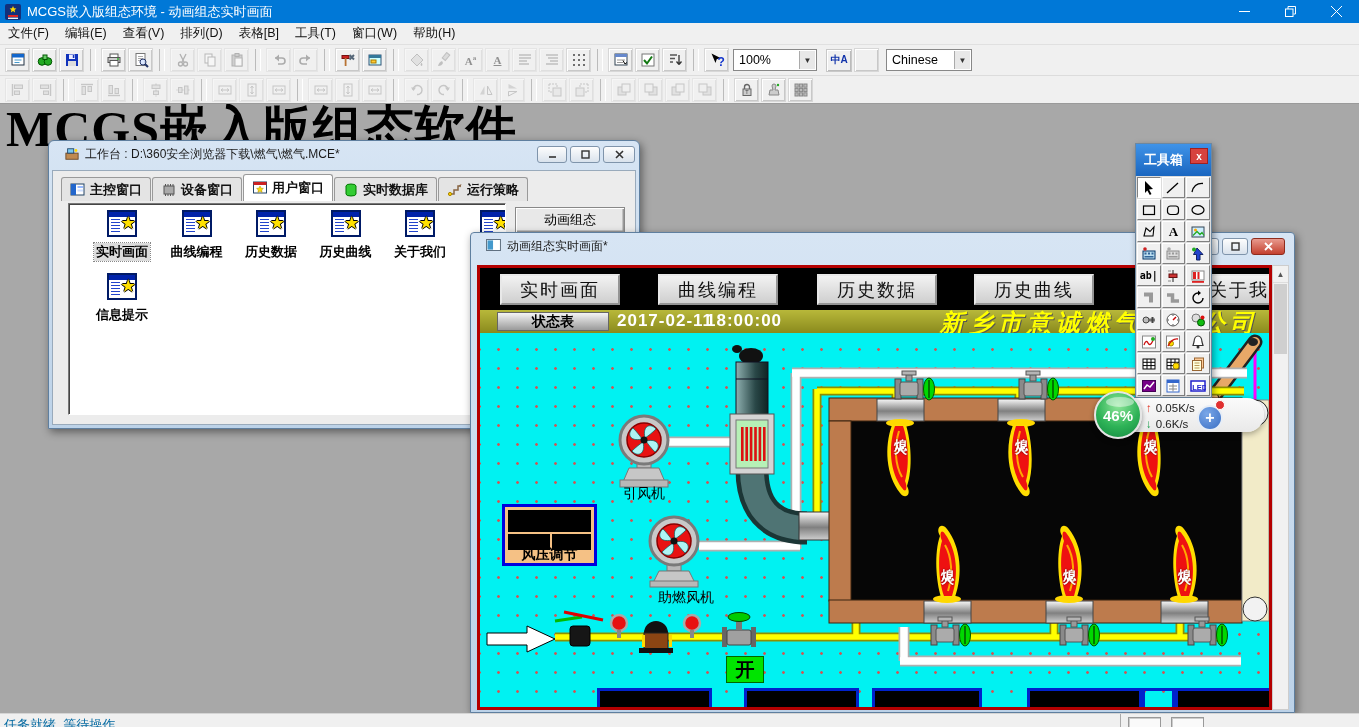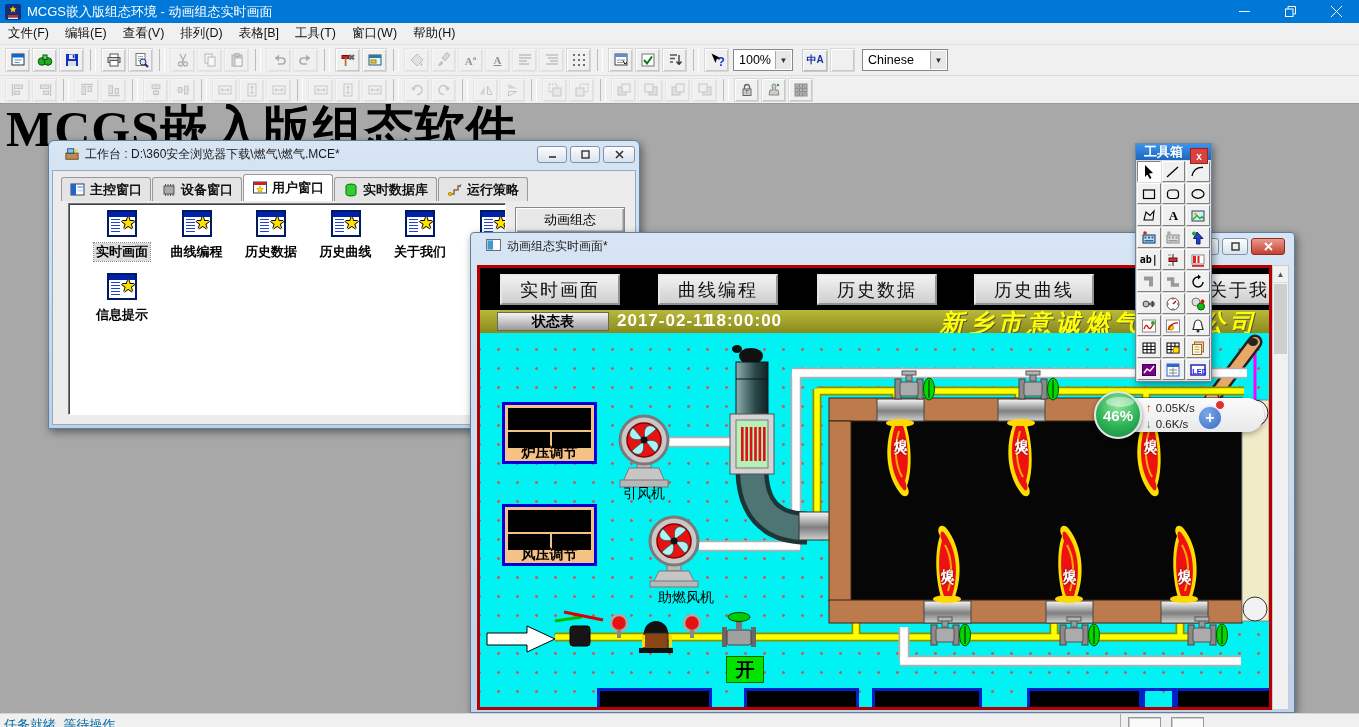--- a/index.html
+++ b/index.html
@@ -64,21 +64,21 @@
 .fanlab{position:absolute;font-size:14px;color:#000;white-space:nowrap}
 .xh{position:absolute;writing-mode:vertical-rl;color:#fff;font-size:13px;font-weight:bold;letter-spacing:2px;text-shadow:0 0 2px #600}
 #openbtn{position:absolute;left:246px;top:323px;width:38px;height:27px;background:#00e400;border:1px solid #006600;color:#000;font-size:19px;font-weight:bold;display:flex;align-items:center;justify-content:center}
 .bpanel{position:absolute;top:355px;height:32px;background:#000;border:3px solid #0022cc}
 .bpanel.c{background:transparent}
 #animScroll{position:absolute;left:801px;top:32px;width:17px;height:445px;background:#f1f1f1;border:1px solid #cdcdcd}
 #animScroll .sup{height:17px;background:#f1f1f1;border-bottom:1px solid #ddd;display:flex;align-items:center;justify-content:center;font-size:8px;color:#555}
 #animScroll .sth{position:absolute;left:1px;top:18px;width:13px;height:70px;background:#cfcfcf}
 
 #tbox{position:absolute;left:1135px;top:39px;width:77px;background:#f0f0f0;border:1px solid #6c87a0;box-shadow:2px 3px 7px rgba(0,0,0,.4);z-index:30}
-#tboxTtl{height:16px;background:linear-gradient(#3f93e8,#1a66c0);color:#fff;font-size:13px;font-weight:bold;display:flex;align-items:center;padding-left:8px;position:relative}
+#tboxTtl{height:32px;background:linear-gradient(#3f93e8,#1a66c0);color:#fff;font-size:13px;font-weight:bold;display:flex;align-items:center;padding-left:8px;position:relative}
 #tboxClose{position:absolute;right:3px;top:4px;width:18px;height:16px;background:#d7423e;color:#fff;font-size:10px;font-weight:bold;display:flex;align-items:center;justify-content:center;border:1px solid #a02020}
 #tbGrid{display:grid;grid-template-columns:repeat(3,1fr);gap:1px;padding:1px;background:#dcdcdc}
 .tool{height:21px;background:#f0f0f0;border:1px solid;border-color:#fff #808080 #808080 #fff;display:flex;align-items:center;justify-content:center;overflow:hidden}
 .tool.tsel{background:#fff;border-color:#808080 #fff #fff #808080}
 
 #speedpill{position:absolute;left:1116px;top:294px;width:148px;height:34px;background:linear-gradient(#fbfbfb,#e9e9e9);border-radius:17px;box-shadow:0 2px 6px rgba(0,0,0,.35);z-index:40}
 #speedball{position:absolute;left:1094px;top:287px;width:48px;height:48px;border-radius:50%;background:radial-gradient(circle at 50% 28%,#8fe69a,#2eb357 55%,#128740);border:2px solid #e5e5e5;box-shadow:0 2px 5px rgba(0,0,0,.4);color:#fff;font-size:15px;font-weight:bold;display:flex;align-items:center;justify-content:center;z-index:41}
 #speedball::after{content:"";position:absolute;left:10px;top:4px;width:28px;height:10px;border-radius:50%;background:rgba(255,255,255,.45)}
 .sprow{position:absolute;left:52px;font-size:11.5px;color:#222;white-space:nowrap;z-index:42}
 .spa{font-weight:bold;margin-right:4px}
@@ -284,21 +284,21 @@
         </svg>
       </button>
       <span class="tsep"></span>
       <button class="tbb">
         <svg viewBox="0 0 16 16" width="16" height="16">
           <path d="M2.5,1.5 l4,9.5 1.2,-3.8 3.8,-1.2 Z" fill="#000"></path>
           <text x="8.5" y="13.5" font-size="12" font-weight="bold" fill="#1133cc" font-family="Liberation Sans,sans-serif">?</text>
         </svg>
       </button>
     </div>
-  <div class="combo" style="width:60px">
+  <div class="combo" style="width:84px">
       <span>100%</span>
       <span class="arr">▼</span>
     </div>
   <button id="fontbtn">中A</button>
   <button class="tbb" style="margin-left:2px"></button>
   <div class="combo" style="width:86px;margin-left:6px">
       <span>Chinese</span>
       <span class="arr">▼</span>
     </div>
 </div>
@@ -775,26 +775,20 @@
             <circle cx="693" cy="622" r="8" fill="#e81111" stroke="#aaa" stroke-width="2.5"></circle>
             <rect x="691" y="629" width="4" height="8" fill="#888"></rect>
             <rect x="723" y="626" width="5" height="20" fill="#666"></rect>
               <rect x="752" y="626" width="5" height="20" fill="#666"></rect>
             <rect x="728" y="629" width="24" height="15" rx="2" fill="#a0a0a0" stroke="#444"></rect>
             <rect x="737" y="619" width="6" height="10" fill="#777"></rect>
             <ellipse cx="740" cy="616" rx="11" ry="4.5" fill="#00cc00" stroke="#004400"></ellipse>
           </g>
         </svg>
 
-        <div class="ppanel" style="left:22px;top:69px">
-            <i class="b1"></i>
-            <i class="b2"></i>
-            <i class="b3"></i>
-            <div class="plab">炉压调节</div>
-          </div>
         <div class="ppanel" style="left:22px;top:171px">
             <i class="b1"></i>
             <i class="b2"></i>
             <i class="b3"></i>
             <div class="plab">风压调节</div>
           </div>
         <div class="fanlab" style="left:134px;top:152px;width:60px;text-align:center">引风机</div>
         <div class="fanlab" style="left:154px;top:256px;width:80px;text-align:right">助燃风机</div>
         <div class="xh" style="left:411px;top:96px">熄火</div>
         <div class="xh" style="left:532px;top:96px">熄火</div>

